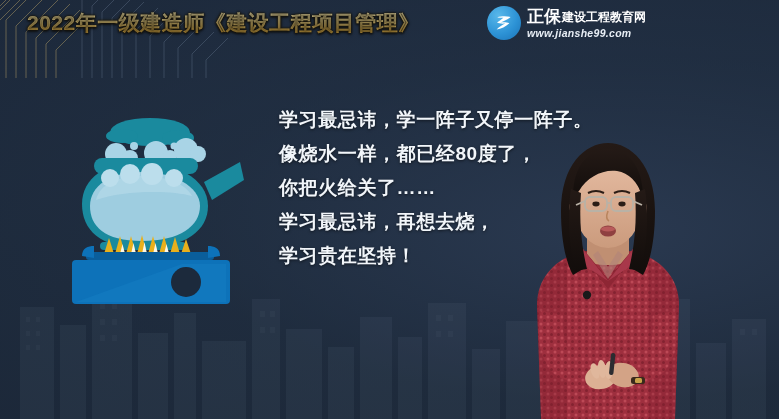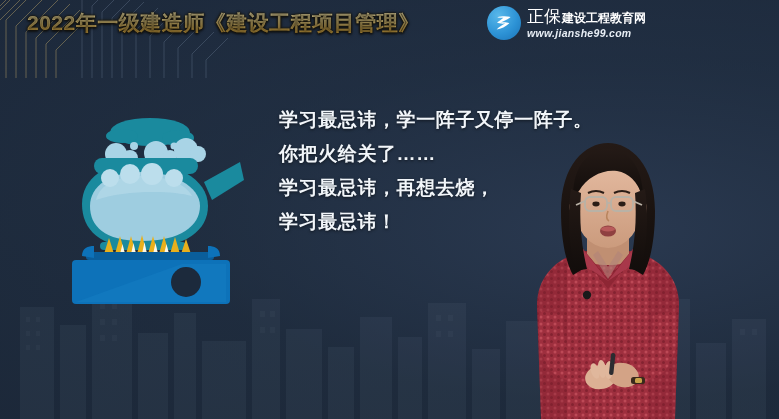--- a/index.html
+++ b/index.html
@@ -57,25 +57,26 @@
   }
   .brand-mark {
     width:34px; height:34px; border-radius:50%;
     background:radial-gradient(circle at 34% 28%, #59b8ea 0%, #2d93d6 55%, #1a72b6 100%);
     display:flex; align-items:center; justify-content:center;
     flex:0 0 auto;
   }
   .brand-text { display:flex; flex-direction:column; line-height:1; }
   .brand-line1 { display:flex; align-items:flex-end; gap:1px; white-space:nowrap; }
   .brand-zb {
-    font-size:17px; font-weight:normal; color:#ffffff; letter-spacing:0px;
+    font-size:17px; font-weight:bold; color:#ffffff; letter-spacing:0px;
   }
   .brand-rest {
     font-size:12px; font-weight:bold; color:#ffffff; letter-spacing:0px;
     padding-bottom:1px;
+    font-family:Liberation Mono, monospace;
   }
   .brand-url {
     font-size:10.5px; font-weight:bold; color:#e8eef5; letter-spacing:.3px;
     margin-top:3px; white-space:nowrap;font-style:italic;
   }
 
   
   .kettle-art {
     position:absolute; left:62px; top:96px;
     width:190px; height:210px;
@@ -279,23 +280,24 @@
       <rect x="10" y="164" width="158" height="44" rx="4" fill="#0d72b9"></rect>
 
       <path d="M14 206 L120 168 L164 168 L164 206 Z" fill="#1a83c9" opacity="0.35"></path>
 
       <circle cx="124" cy="186" r="15" fill="#1c2a3c"></circle>
     </svg>
   </div>
 
   <div class="quote">
     <div class="quote-line">学习最忌讳，学一阵子又停一阵子。</div>
+    <div class="quote-line">像烧水一样，都已经80度了，</div>
     <div class="quote-line">你把火给关了……</div>
     <div class="quote-line">学习最忌讳，再想去烧，</div>
-    <div class="quote-line">学习最忌讳！</div>
+    <div class="quote-line">学习贵在坚持！</div>
   </div>
 
   <div class="presenter">
     <svg width="250" height="300" viewBox="0 0 250 300" xmlns="http://www.w3.org/2000/svg">
       <defs>
         <pattern id="weave" width="7" height="7" patternUnits="userSpaceOnUse">
           <rect width="7" height="7" fill="#9e2f3e"></rect>
           <circle cx="2" cy="2" r="1.5" fill="#c4505d" opacity="0.8"></circle>
           <circle cx="5.5" cy="5.5" r="1.5" fill="#7d1f2d" opacity="0.8"></circle>
         </pattern>

